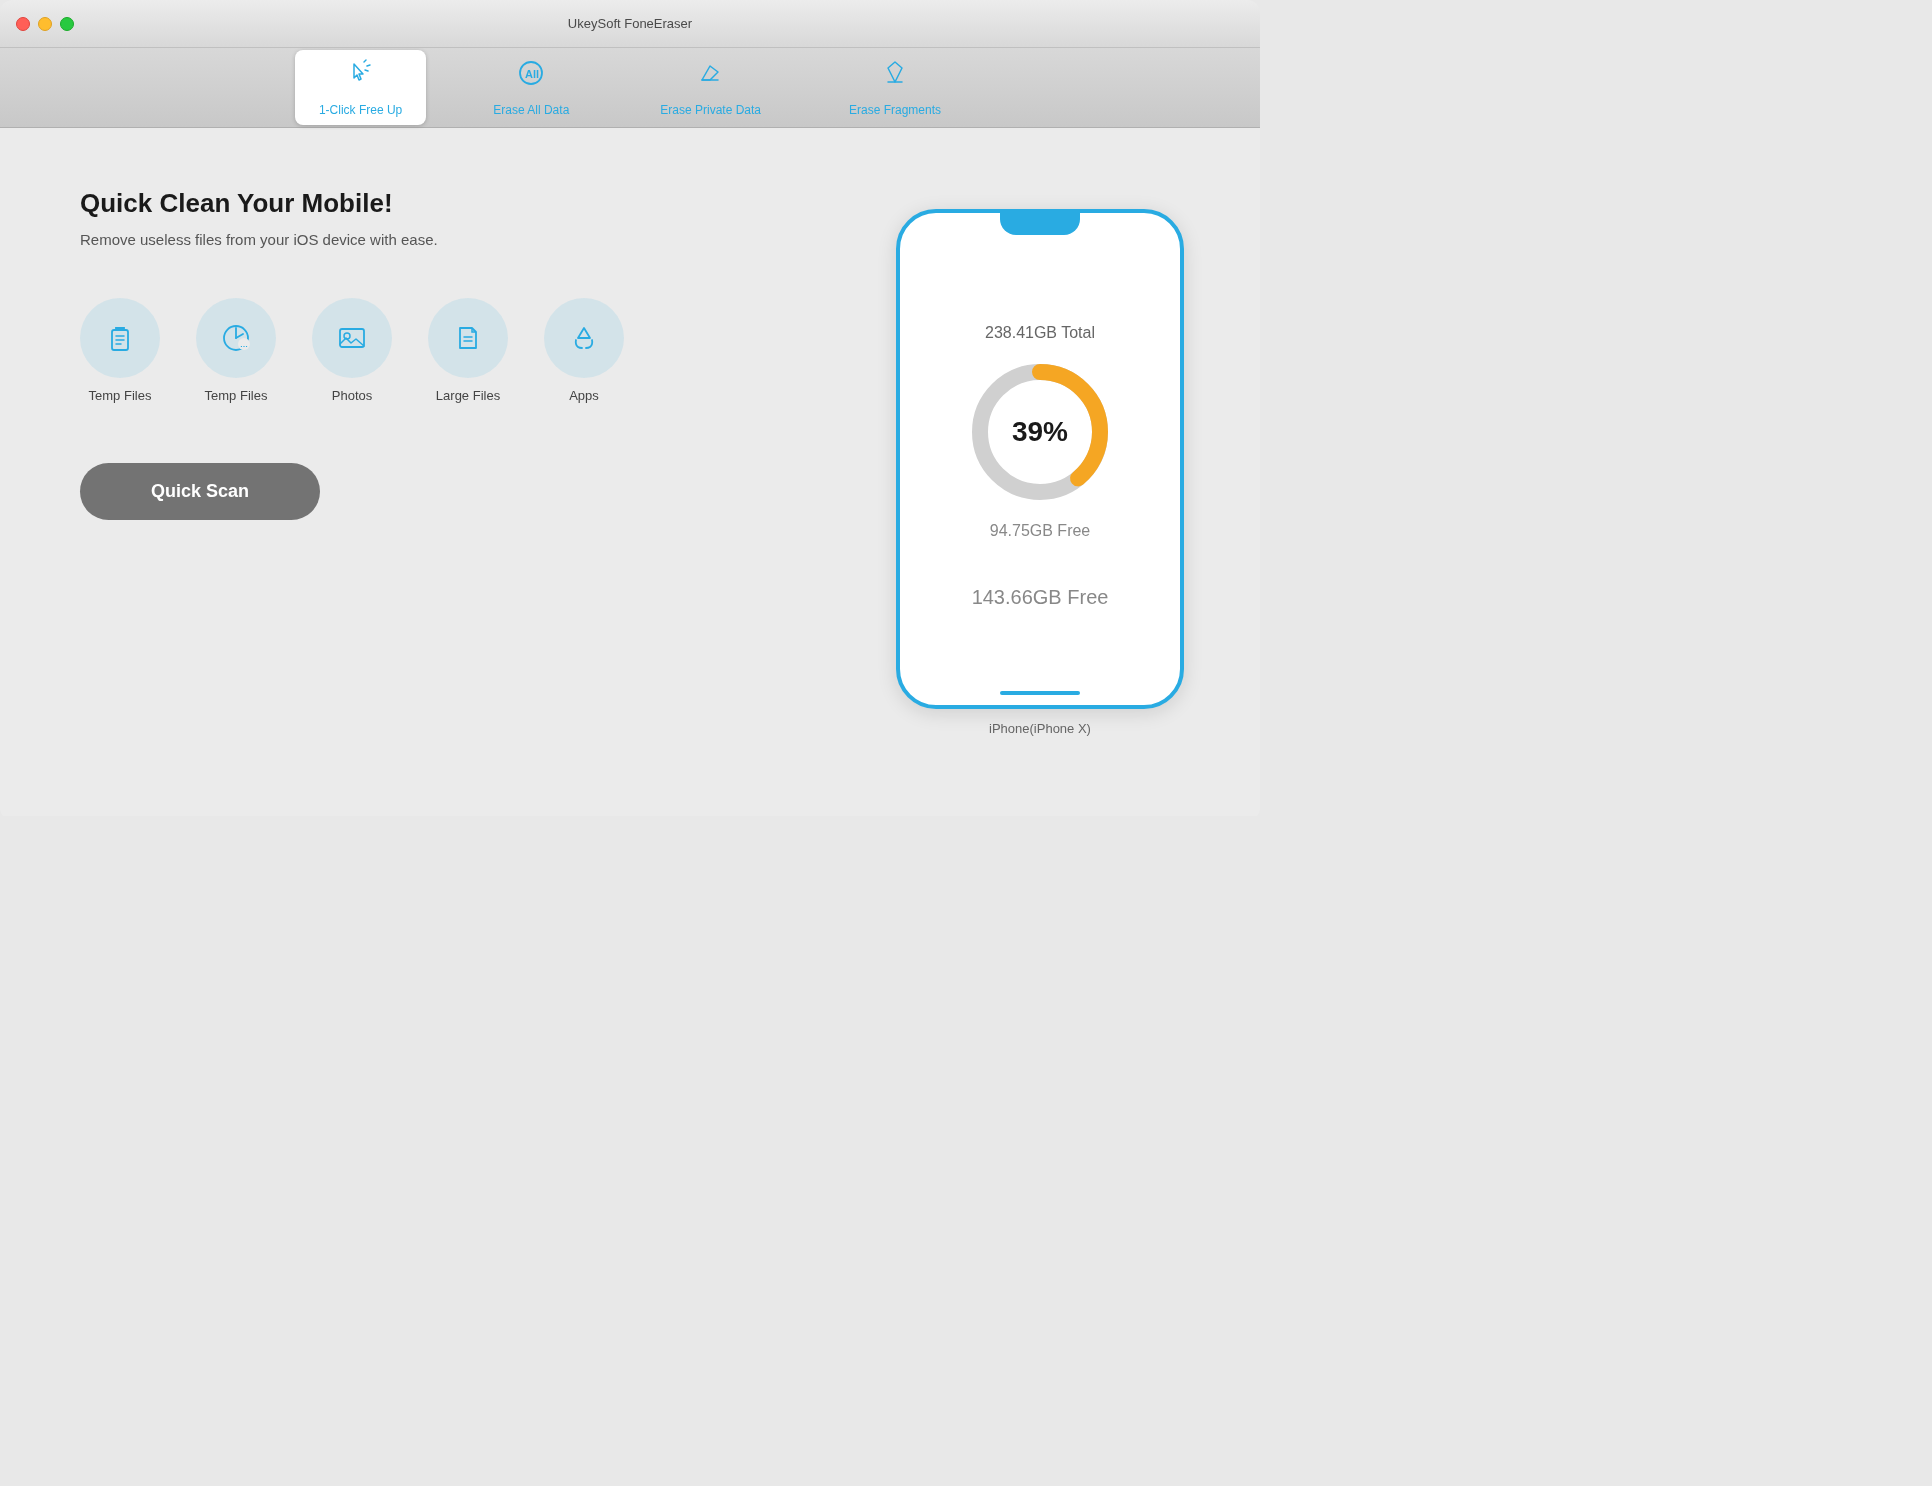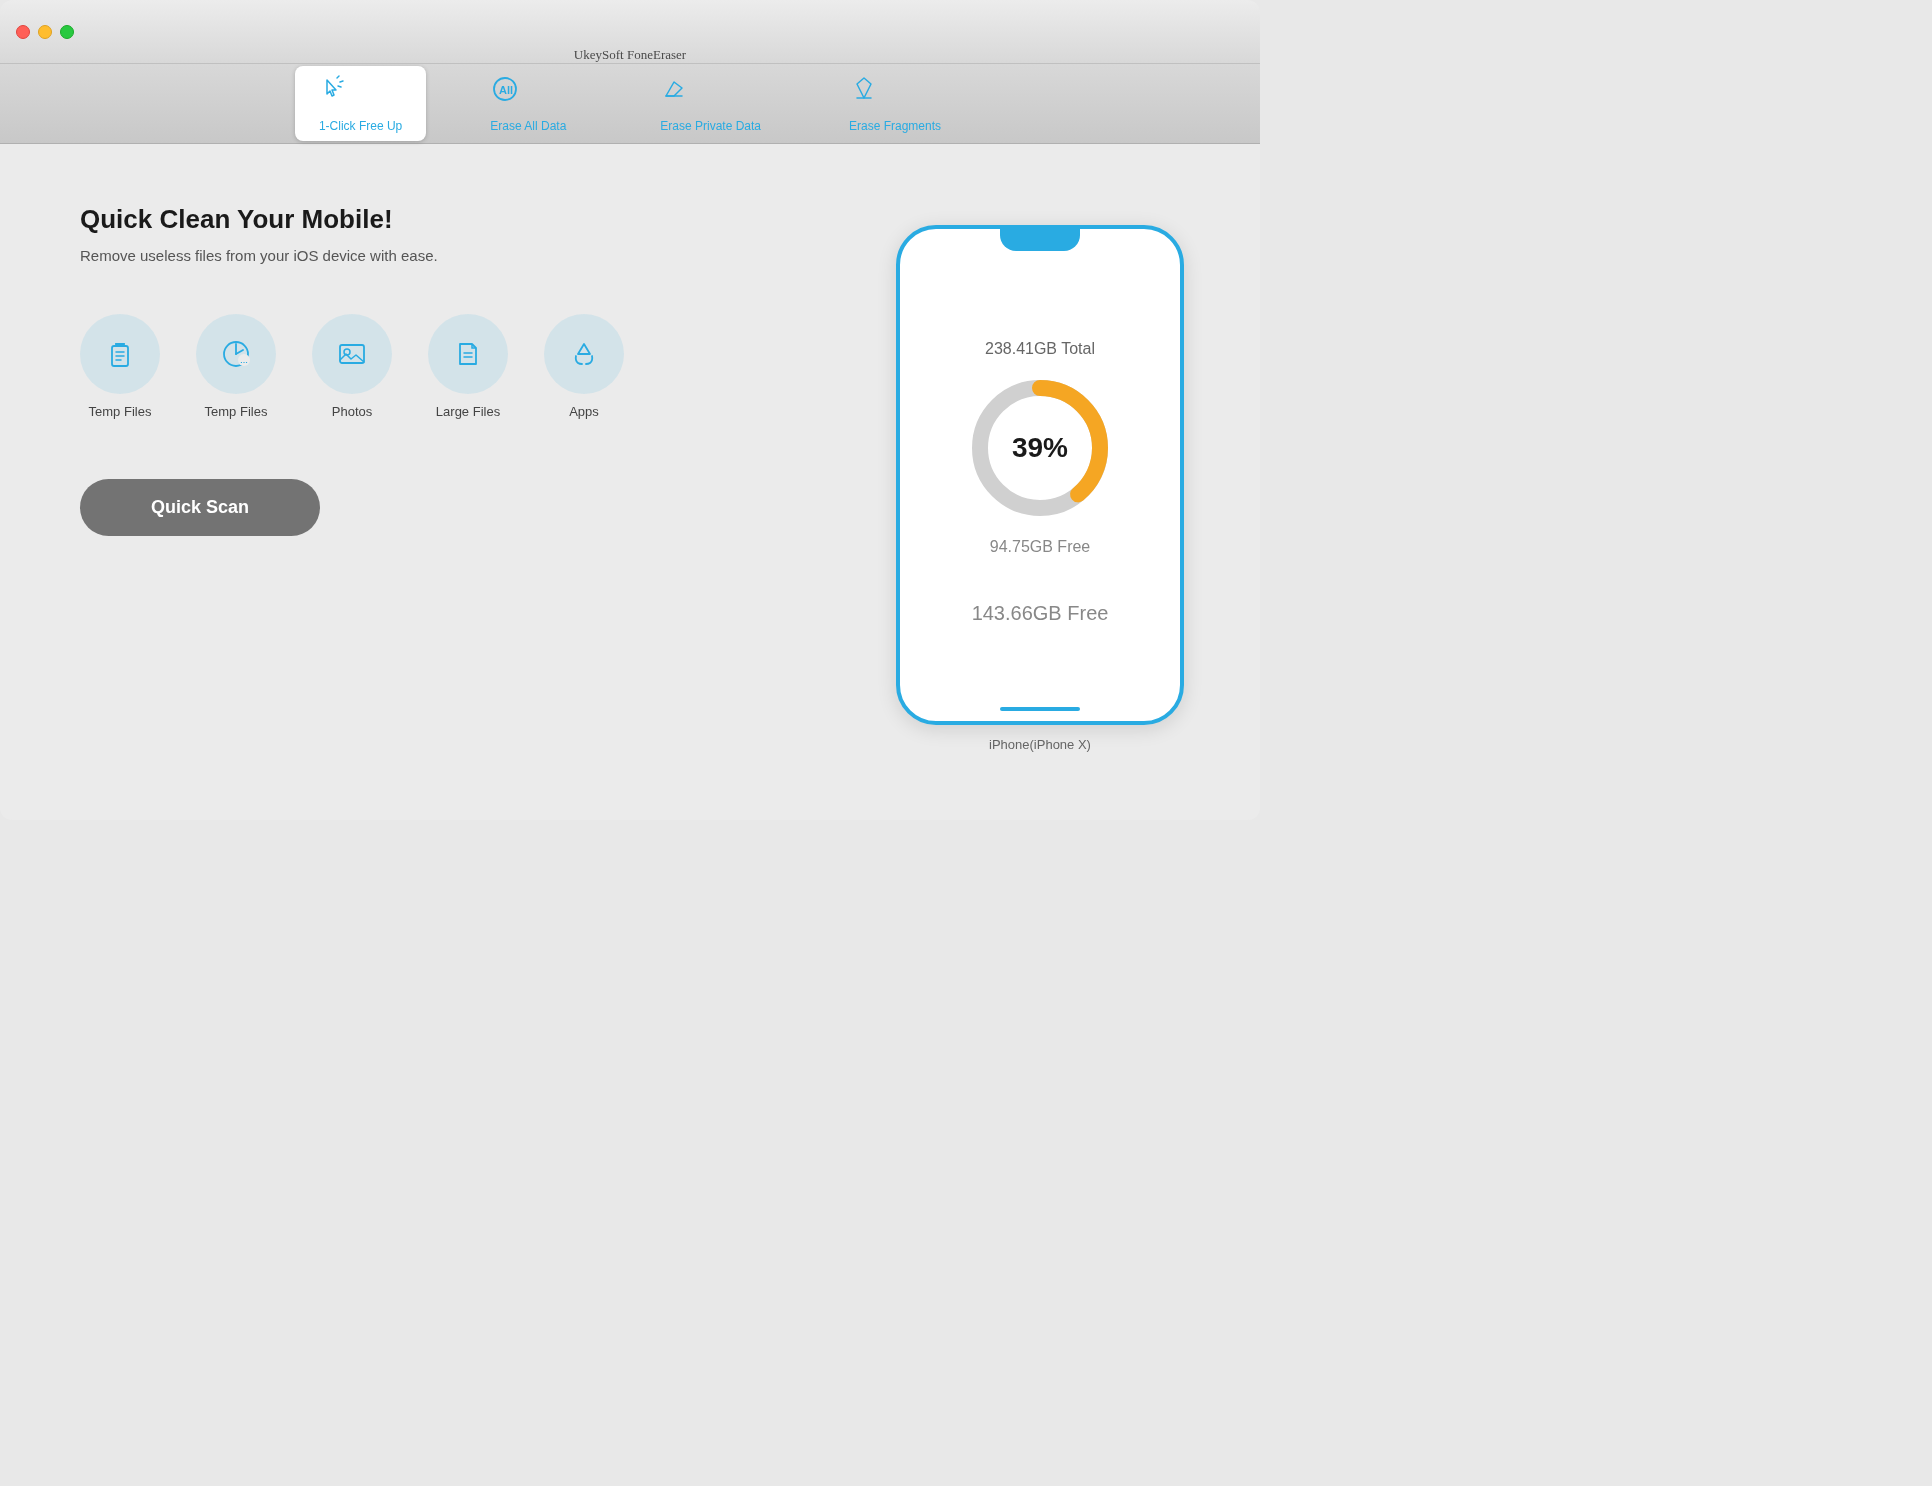--- a/index.html
+++ b/index.html
@@ -8,29 +8,28 @@
       width: 1260px;
       height: 820px;
       background: #e8e8e8;
       font-family: -apple-system, BlinkMacSystemFont, 'Helvetica Neue', sans-serif;
       overflow: hidden;
       border-radius: 12px;
     }
 
     
     .title-bar {
-      height: 64px;
+      height: 48px;
       background: linear-gradient(to bottom, #ececec, #d8d8d8);
       display: flex;
-      align-items: flex-end;
+      align-items: center;
       justify-content: center;
       position: relative;
       border-radius: 12px 12px 0 0;
       border-bottom: 1px solid #c0c0c0;
-      font-family: Liberation Serif, serif;
     }
 
     .traffic-lights {
       position: absolute;
       left: 16px;
       top: 50%;
       transform: translateY(-50%);
       display: flex;
       gap: 8px;
     }
@@ -59,20 +58,21 @@
       align-items: center;
       justify-content: center;
       gap: 40px;
       border-bottom: 1px solid #b0b0b0;
       padding: 0 20px;
     }
 
     .tab-item {
       display: flex;
       flex-direction: column;
+      align-items: center;
       justify-content: center;
       gap: 8px;
       padding: 8px 24px;
       cursor: pointer;
       border-radius: 8px;
       min-width: 130px;
     }
 
     .tab-item.active {
       background: white;

